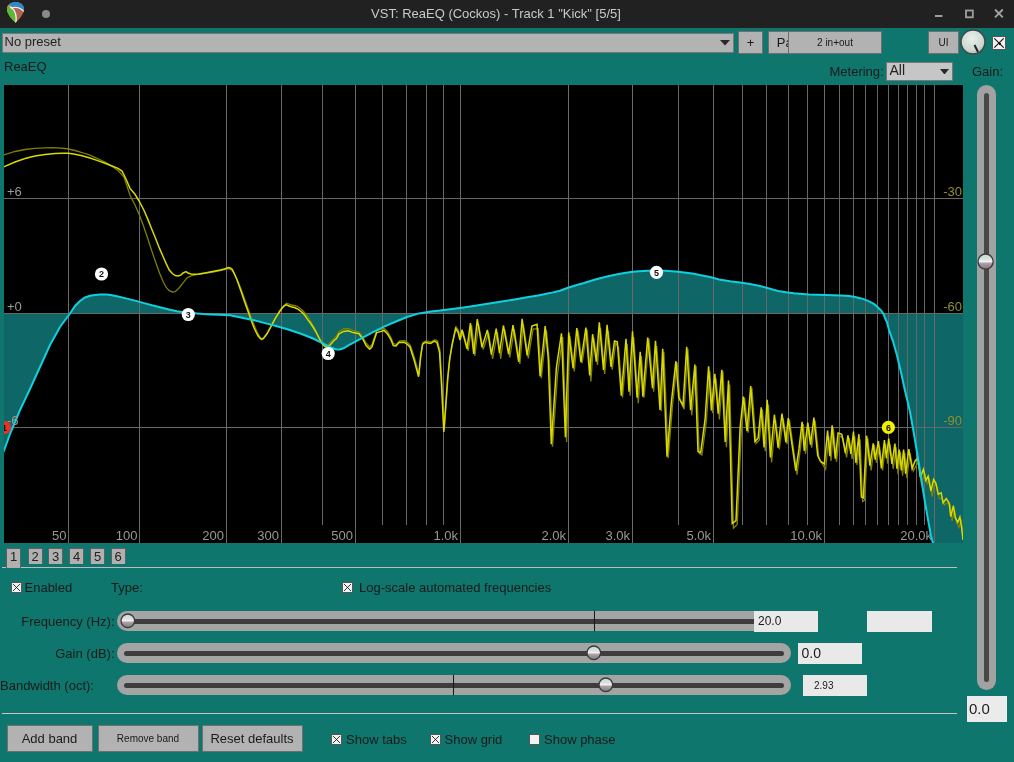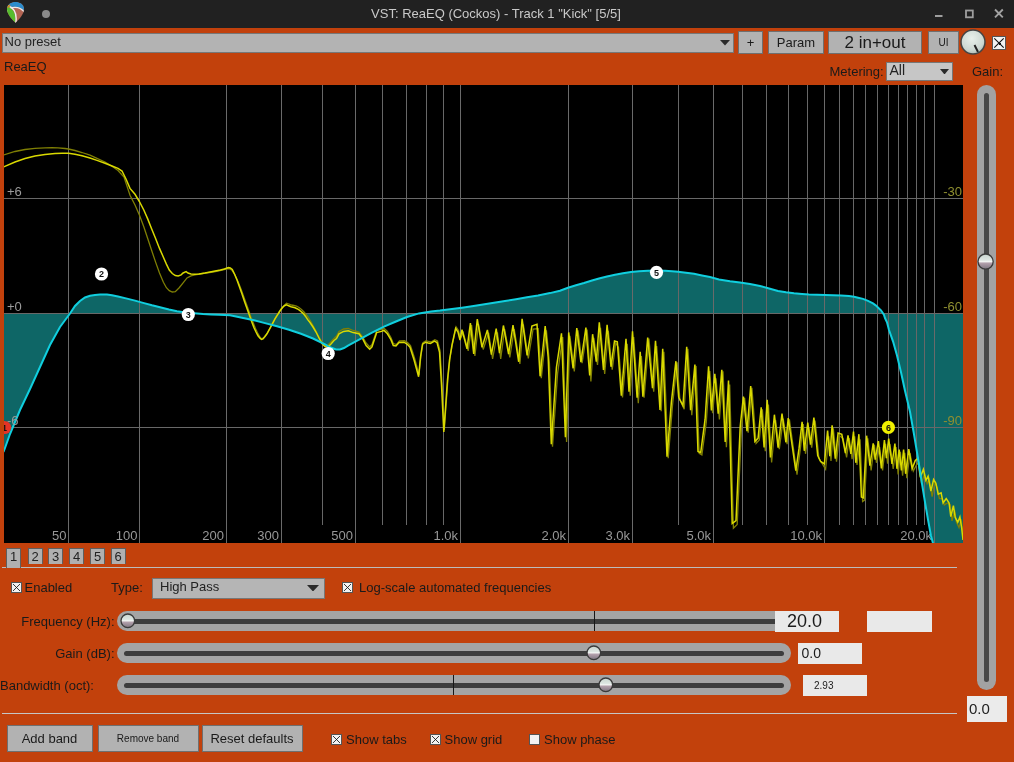--- a/index.html
+++ b/index.html
@@ -1,15 +1,15 @@
 <!DOCTYPE html>
 <html><head><meta charset="utf-8"><style>
 * { margin:0; padding:0; }
 body { width:1014px; height:762px; overflow:hidden; font-family:"Liberation Sans",sans-serif; }
-#root { position:relative; width:1014px; height:762px; background:#c2410c; }
+#root { position:relative; width:1014px; height:762px; background:#0f766e; }
 .lbl { position:absolute; font-size:13px; color:#1a1a1a; white-space:nowrap; }
 </style></head>
 <body>
 <div id="root">
 
 <div style="position:absolute;left:0;top:0;width:1014px;height:28px;background:#212121"></div>
 <svg width="22" height="23" style="position:absolute;left:5px;top:1px">
 <defs>
         <clipPath id="tear">
           <path d="M10.5,21.8 C5,16.5 1.6,11.5 2.1,7.3 C2.6,3.2 6.5,1.0 10.5,1.0 C14.5,1.0 18.4,3.2 18.9,7.3 C19.4,11.5 16,16.5 10.5,21.8 Z"></path>
@@ -30,21 +30,21 @@
 <line x1="11" y1="16" x2="18.5" y2="16" stroke="#9e9e9e" stroke-width="2"></line>
 <rect x="42" y="10.5" width="6.8" height="6.8" fill="none" stroke="#9e9e9e" stroke-width="1.8"></rect>
 <path d="M71,9.5 L78.8,17.3 M78.8,9.5 L71,17.3" stroke="#a2a2a2" stroke-width="1.9"></path>
 </svg>
 
 <div style="position:absolute;left:2px;top:33px;width:732px;height:19.5px;background:#b3b3b3;border:1px solid #777;box-sizing:border-box;display:flex;align-items:center;font-size:13px;color:#222;padding-left:1.5px;padding-bottom:3px">No preset<svg width="10" height="5.5" style="position:absolute;right:3px;top:6.0px" viewBox="0 0 10 5.5">
         <path d="M0,0 L10,0 L5.0,5.5 Z" fill="#2a2a2a"></path>
       </svg></div>
 <div style="position:absolute;left:738px;top:31px;width:25px;height:23px;background:#b2b2b2;border:1px solid #6f6f6f;box-sizing:border-box;display:flex;align-items:center;justify-content:center;font-size:13px;color:#1a1a1a">+</div>
 <div style="position:absolute;left:768px;top:31px;width:56px;height:23px;background:#b2b2b2;border:1px solid #6f6f6f;box-sizing:border-box;display:flex;align-items:center;justify-content:center;font-size:13px;color:#1a1a1a">Param</div>
-<div style="position:absolute;left:828px;top:31px;width:94px;height:23px;background:#b2b2b2;border:1px solid #6f6f6f;box-sizing:border-box;display:flex;align-items:center;justify-content:center;font-size:17px;color:#1a1a1a">2 in+out</div>
+<div style="position:absolute;left:788px;top:31px;width:94px;height:23px;background:#b2b2b2;border:1px solid #6f6f6f;box-sizing:border-box;display:flex;align-items:center;justify-content:center;font-size:10px;color:#1a1a1a">2 in+out</div>
 <div style="position:absolute;left:928px;top:31px;width:31px;height:23px;background:#b2b2b2;border:1px solid #6f6f6f;box-sizing:border-box;display:flex;align-items:center;justify-content:center;font-size:10px;color:#1a1a1a">UI</div>
 <svg width="28" height="28" style="position:absolute;left:959px;top:28px">
 <defs>
         <radialGradient id="knb" cx="45%" cy="35%" r="70%">
 <stop offset="0%" stop-color="#e8f0ea"></stop>
           <stop offset="70%" stop-color="#ccd8d2"></stop>
 <stop offset="100%" stop-color="#a8b4ae"></stop>
         </radialGradient>
       </defs>
 <circle cx="14" cy="14" r="12" fill="url(#knb)" stroke="#444" stroke-width="1.5"></circle>
@@ -157,23 +157,20 @@
     <div style="position:absolute;left:90px;top:548px;width:15px;height:16px;border:1px solid #5f5f5f;border-bottom:none;box-sizing:border-box;background:#b0b0b0;display:flex;justify-content:center;font-size:13px;color:#222;line-height:15px">5</div>
     <div style="position:absolute;left:110.5px;top:548px;width:15px;height:16px;border:1px solid #5f5f5f;border-bottom:none;box-sizing:border-box;background:#b0b0b0;display:flex;justify-content:center;font-size:13px;color:#222;line-height:15px">6</div>
 
 <div style="position:absolute;left:11px;top:582px;width:11px;height:11px;background:#f2f2f2;border:1px solid #555;box-sizing:border-box">
       <svg width="100%" height="100%" viewBox="0 0 12 12" style="display:block" preserveAspectRatio="none">
         <path d="M1.3,1.3 L10.7,10.7 M10.7,1.3 L1.3,10.7" stroke="#111" stroke-width="1.1"></path>
       </svg>
     </div>
 <div class="lbl" style="left:24.5px;top:580px">Enabled</div>
 <div class="lbl" style="left:111px;top:580px">Type:</div>
-<div style="position:absolute;left:152px;top:577.5px;width:173px;height:21px;background:#b5b5b5;border:1px solid #777;box-sizing:border-box;display:flex;align-items:center;font-size:13px;color:#222;padding-left:7px;padding-bottom:3px">High Pass<svg width="12" height="6.5" style="position:absolute;right:5px;top:6.2px" viewBox="0 0 12 6.5">
-        <path d="M0,0 L12,0 L6.0,6.5 Z" fill="#2a2a2a"></path>
-      </svg></div>
 <div style="position:absolute;left:342px;top:582px;width:11px;height:11px;background:#f2f2f2;border:1px solid #555;box-sizing:border-box">
       <svg width="100%" height="100%" viewBox="0 0 12 12" style="display:block" preserveAspectRatio="none">
         <path d="M1.3,1.3 L10.7,10.7 M10.7,1.3 L1.3,10.7" stroke="#111" stroke-width="1.1"></path>
       </svg>
     </div>
 <div class="lbl" style="left:359px;top:580px">Log-scale automated frequencies</div>
 
 <div class="lbl" style="left:0px;top:614px;width:114.5px;text-align:right">Frequency (Hz):</div>
 <div style="position:absolute;left:116.5px;top:611px;width:674.5px;height:20px;background:#a4a4a4;border-radius:10px"></div>
     <div style="position:absolute;left:123.5px;top:618.5px;width:660.5px;height:5px;background:#3d3d3d;border-radius:2.5px"></div>
@@ -183,21 +180,21 @@
         <linearGradient id="th128621" x1="0" y1="0" x2="0" y2="1">
           <stop offset="0%" stop-color="#c8d4ce"></stop>
           <stop offset="40%" stop-color="#dde6e2"></stop>
           <stop offset="50%" stop-color="#f4f6f4"></stop>
           <stop offset="60%" stop-color="#b3a0ac"></stop>
           <stop offset="100%" stop-color="#7d7680"></stop>
         </linearGradient>
       </defs>
       <circle cx="7.8" cy="7.8" r="6.8" fill="url(#th128621)" stroke="#3a3a3a" stroke-width="1.3"></circle>
     </svg>
-<div style="position:absolute;left:775px;top:610.5px;width:64px;height:21px;background:#e9e9e9;font-size:18px;color:#1a1a1a;line-height:21px;padding-left:12px;box-sizing:border-box">20.0</div>
+<div style="position:absolute;left:754px;top:610.5px;width:64px;height:21px;background:#e9e9e9;font-size:12px;color:#1a1a1a;line-height:21px;padding-left:4px;box-sizing:border-box">20.0</div>
 <div style="position:absolute;left:867px;top:610.5px;width:65px;height:21px;background:#e9e9e9"></div>
 <div class="lbl" style="left:0px;top:646px;width:114.5px;text-align:right">Gain (dB):</div>
 <div style="position:absolute;left:116.5px;top:643px;width:674.5px;height:20px;background:#a4a4a4;border-radius:10px"></div>
     <div style="position:absolute;left:123.5px;top:650.5px;width:660.5px;height:5px;background:#3d3d3d;border-radius:2.5px"></div>
     <svg width="15.6" height="15.6" style="position:absolute;left:586.2px;top:645.2px">
       <defs>
         <linearGradient id="th594653" x1="0" y1="0" x2="0" y2="1">
           <stop offset="0%" stop-color="#c8d4ce"></stop>
           <stop offset="40%" stop-color="#dde6e2"></stop>
           <stop offset="50%" stop-color="#f4f6f4"></stop>

